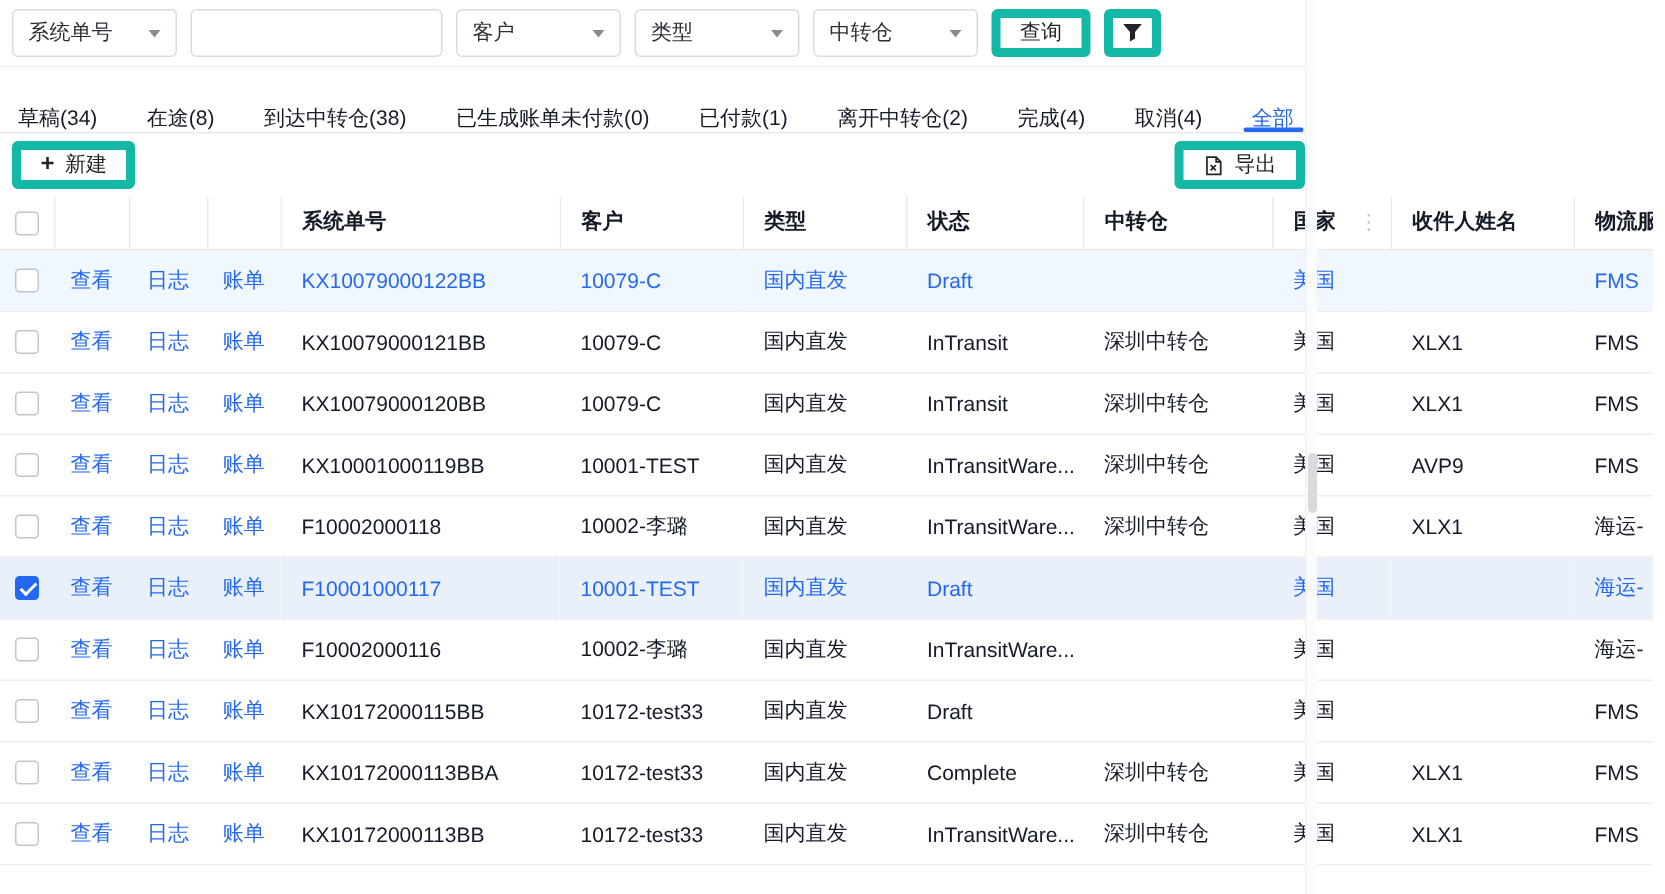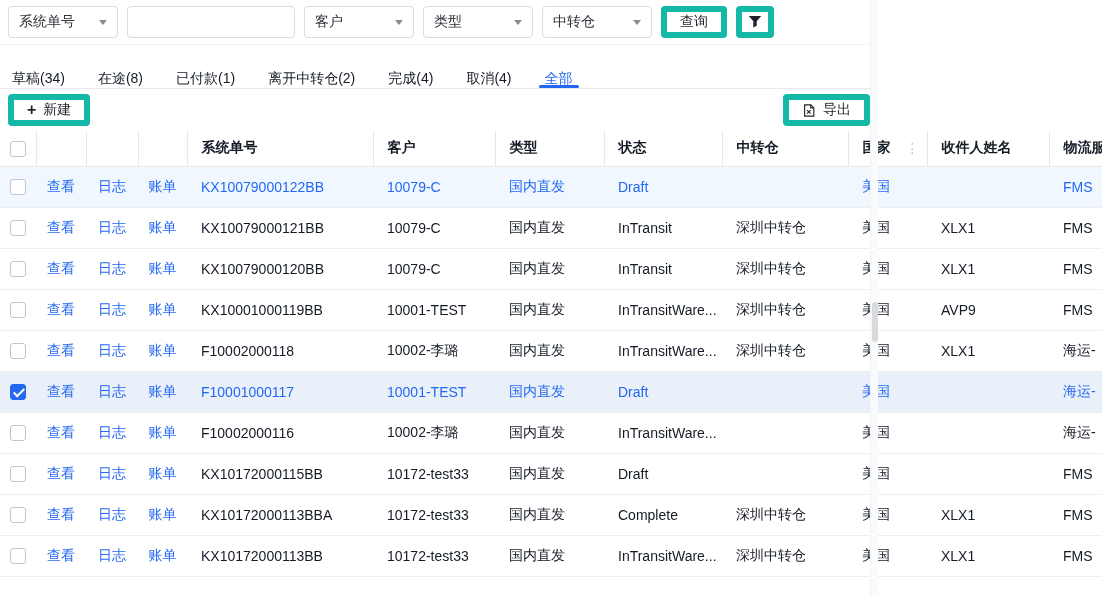--- a/index.html
+++ b/index.html
@@ -96,20 +96,22 @@
         <svg width="14" height="14" viewBox="0 0 14 14">
             <path d="M0.8 1h12.4L8.7 6.3v4.4L5.3 12.6V6.3z" fill="#1f2329"></path>
           </svg>
       </span>
     </button>
   </div>
 
   <div class="tabs">
       <div class="tab">草稿(34)</div>
       <div class="tab">在途(8)</div>
+      <div class="tab">到达中转仓(38)</div>
+      <div class="tab">已生成账单未付款(0)</div>
       <div class="tab">已付款(1)</div>
       <div class="tab">离开中转仓(2)</div>
       <div class="tab">完成(4)</div>
       <div class="tab">取消(4)</div>
       <div class="tab active">全部</div>
     </div>
 
   <div class="toolbar">
     <button class="btn">
       <span class="plus">+</span>

